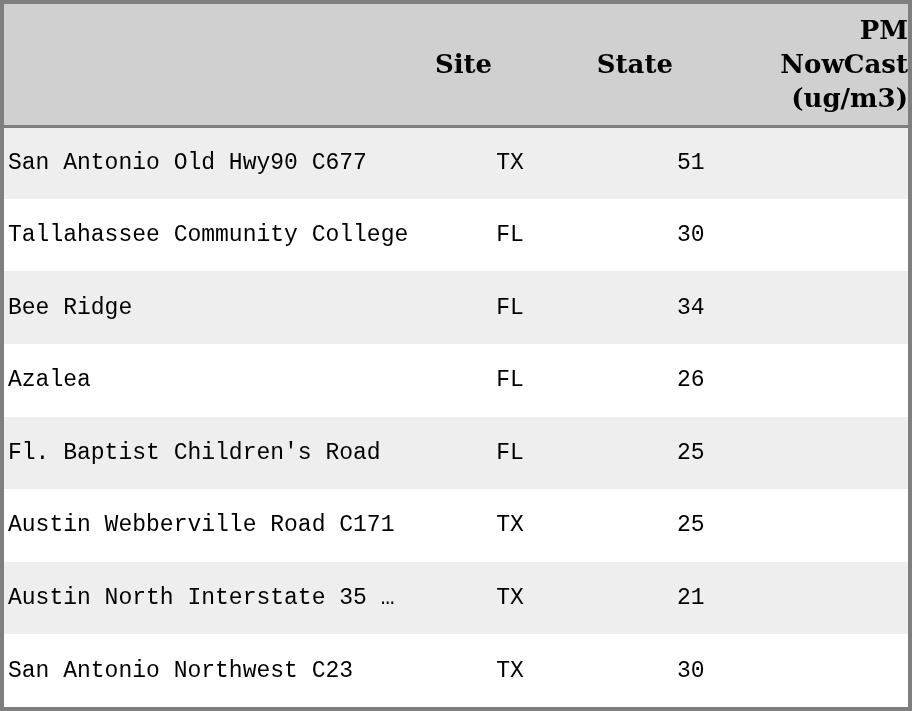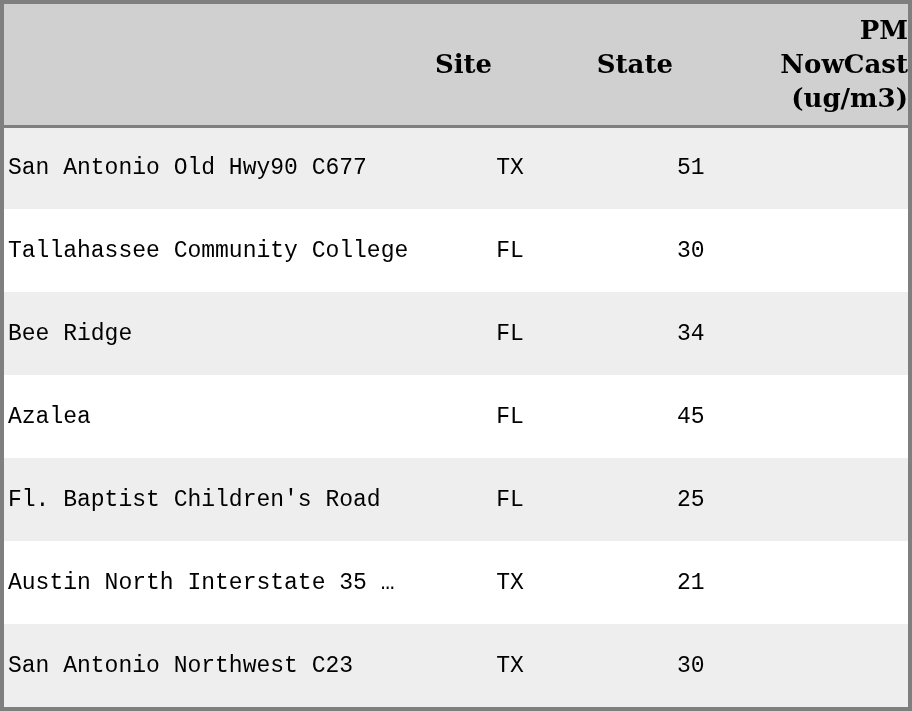--- a/index.html
+++ b/index.html
@@ -87,29 +87,34 @@
 
   <tr>
     <td>Bee Ridge</td>
     <td>FL</td>
     <td>34</td>
   </tr>
 
   <tr>
     <td>Azalea</td>
     <td>FL</td>
-    <td>45</td>
+    <td>26</td>
   </tr>
 
   <tr>
     <td>Fl. Baptist Children's Road</td>
     <td>FL</td>
     <td>25</td>
   </tr>
 
+  <tr>
+    <td>Austin Webberville Road C171</td>
+    <td>TX</td>
+    <td>25</td>
+  </tr>
 
 
   <tr>
     <td>Austin North Interstate 35 …</td>
     <td>TX</td>
     <td>21</td>
   </tr>
 
 
   <tr>

